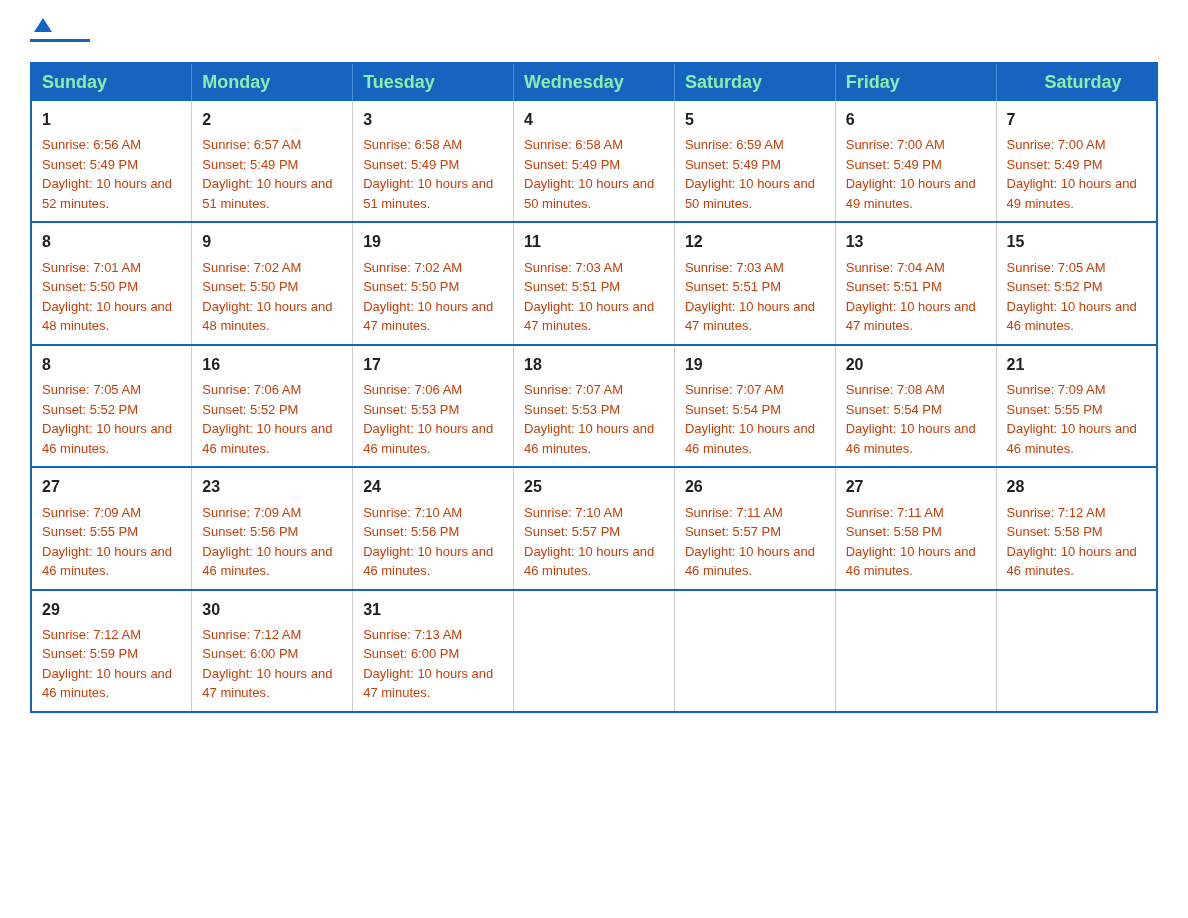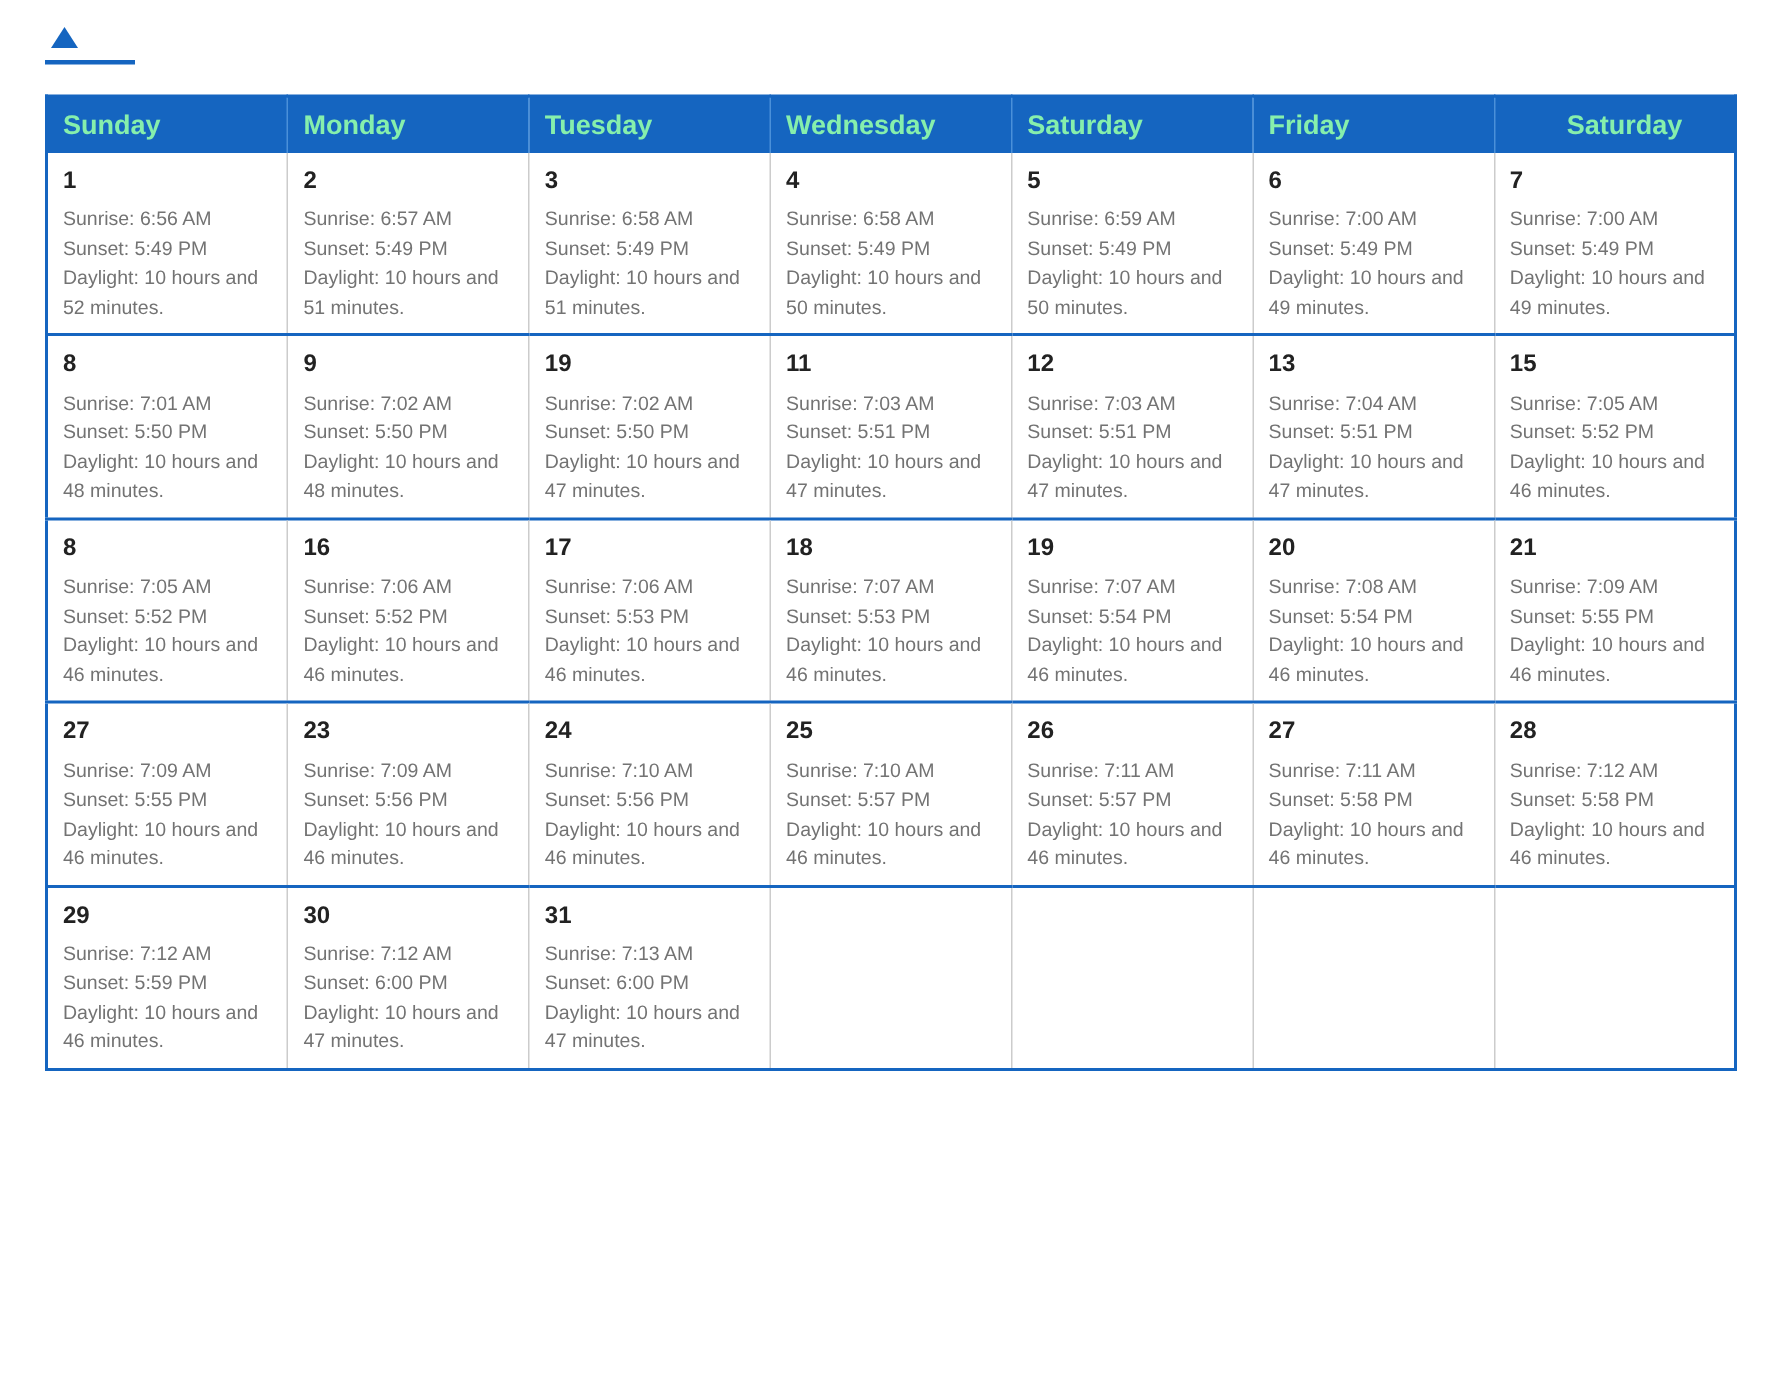--- a/index.html
+++ b/index.html
@@ -73,21 +73,21 @@
     }
     .day-number {
       font-size: 16px;
       font-weight: bold;
       color: #222;
       display: block;
       margin-bottom: 4px;
     }
     .day-info {
       font-size: 13px;
-      color: #737373;
+      color: #c2410c;
       line-height: 1.5;
     }
     .empty-cell {
       background: #fff;
     }
     
     .logo-svg {
       display: flex;
       align-items: center;
       gap: 0;

